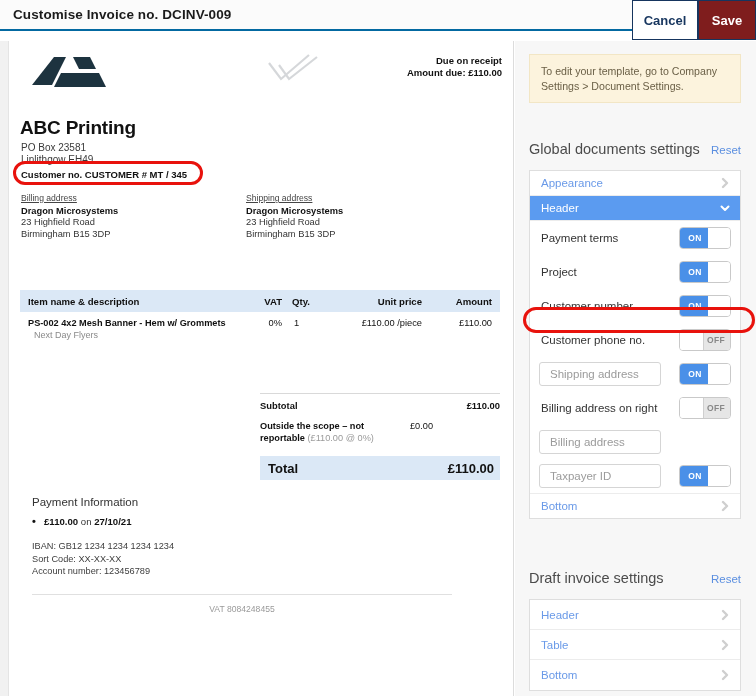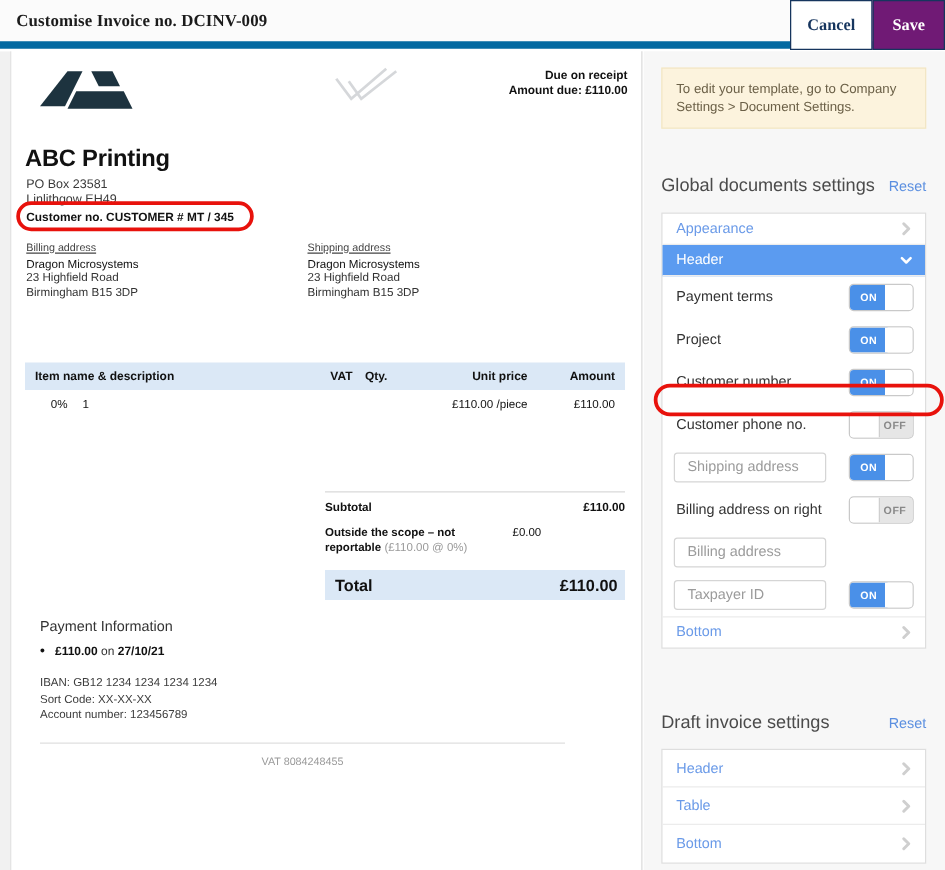--- a/index.html
+++ b/index.html
@@ -6,43 +6,43 @@
   html, body {
     width: 756px; height: 696px;
     font-family: "Liberation Sans", sans-serif;
     background: #ffffff;
     overflow: hidden;
   }
   #app { position: relative; width: 756px; height: 696px; background: #fff; }
 
   
   .topbar {
-    position: absolute; top: 0; left: 0; width: 756px; height: 39px;
+    position: absolute; top: 0; left: 0; width: 756px; height: 31px;
     background: #fbfbfb;
-    border-bottom: 6px solid #0369a1;
-    display: flex; align-items: center; font-family: Liberation Serif, serif;
+    border-bottom: 2px solid #0369a1;
+    display: flex; align-items: center;
   }
   .topbar-title {
     margin-left: 13px;
     font-size: 13.5px; font-weight: bold; color: #1b1b1b;
     letter-spacing: 0.1px;
   }
   .topbar-actions { position: absolute; right: 0; top: 0; height: 40px; display: flex; }
   .btn-cancel {
     width: 66px; height: 40px;
     background: #ffffff;
     border: 1px solid #16355e;
     color: #16355e;
     font-size: 13px; font-weight: bold;
     display: flex; align-items: center; justify-content: center;
     cursor: pointer;
   }
   .btn-save {
     width: 58px; height: 40px;
-    background: #701a75;
+    background: #7f1d1d;
     border: 1px solid #16355e;
     color: #ffffff;
     font-size: 13px; font-weight: bold;
     display: flex; align-items: center; justify-content: center;
     cursor: pointer;
   }
 
   
   .doc-pane {
     position: absolute; top: 41px; left: 0; width: 514px; height: 655px;
@@ -83,21 +83,21 @@
   .hl-cust-no {
     position: absolute; left: 3px; top: 120px; width: 190px; height: 24px;
     border: 3px solid #e8120c; border-radius: 13px; pointer-events: none;
   }
 
   .addr-col { position: absolute; font-size: 9.3px; color: #333; line-height: 11.6px; }
   .addr-label {
     text-decoration: underline; font-size: 8.6px; color: #444; display: block;
     margin-bottom: 1px;
   }
-  .addr-name { font-weight: normal; color: #111; text-align: right; }
+  .addr-name { font-weight: bold; color: #111; text-align: right; }
 
   
   .itable { position: absolute; left: 10px; top: 249px; width: 480px; }
   .itable-head {
     display: flex; background: #dbe8f6; height: 22px; align-items: center;
     font-size: 9.6px; font-weight: bold; color: #111;
   }
   .ih-name { flex: 0 0 228px; padding-left: 8px; }
   .ih-vat { flex: 0 0 34px; text-align: right; }
   .ih-qty { flex: 0 0 46px; text-align: left; padding-left: 10px; }
@@ -262,20 +262,24 @@
 
       <div class="itable">
         <div class="itable-head">
           <div class="ih-name">Item name &amp; description</div>
           <div class="ih-vat">VAT</div>
           <div class="ih-qty">Qty.</div>
           <div class="ih-unit">Unit price</div>
           <div class="ih-amt">Amount</div>
         </div>
         <div class="itable-row">
+          <div class="ir-name">
+            <b>PS-002 4x2 Mesh Banner - Hem w/ Grommets</b>
+            <span class="ir-sub">Next Day Flyers</span>
+          </div>
           <div class="ir-vat">0%</div>
           <div class="ir-qty">1</div>
           <div class="ir-unit">£110.00 /piece</div>
           <div class="ir-amt">£110.00</div>
         </div>
       </div>
 
       <div class="totals">
         <div class="tot-divider"></div>
         <div class="tot-row">

